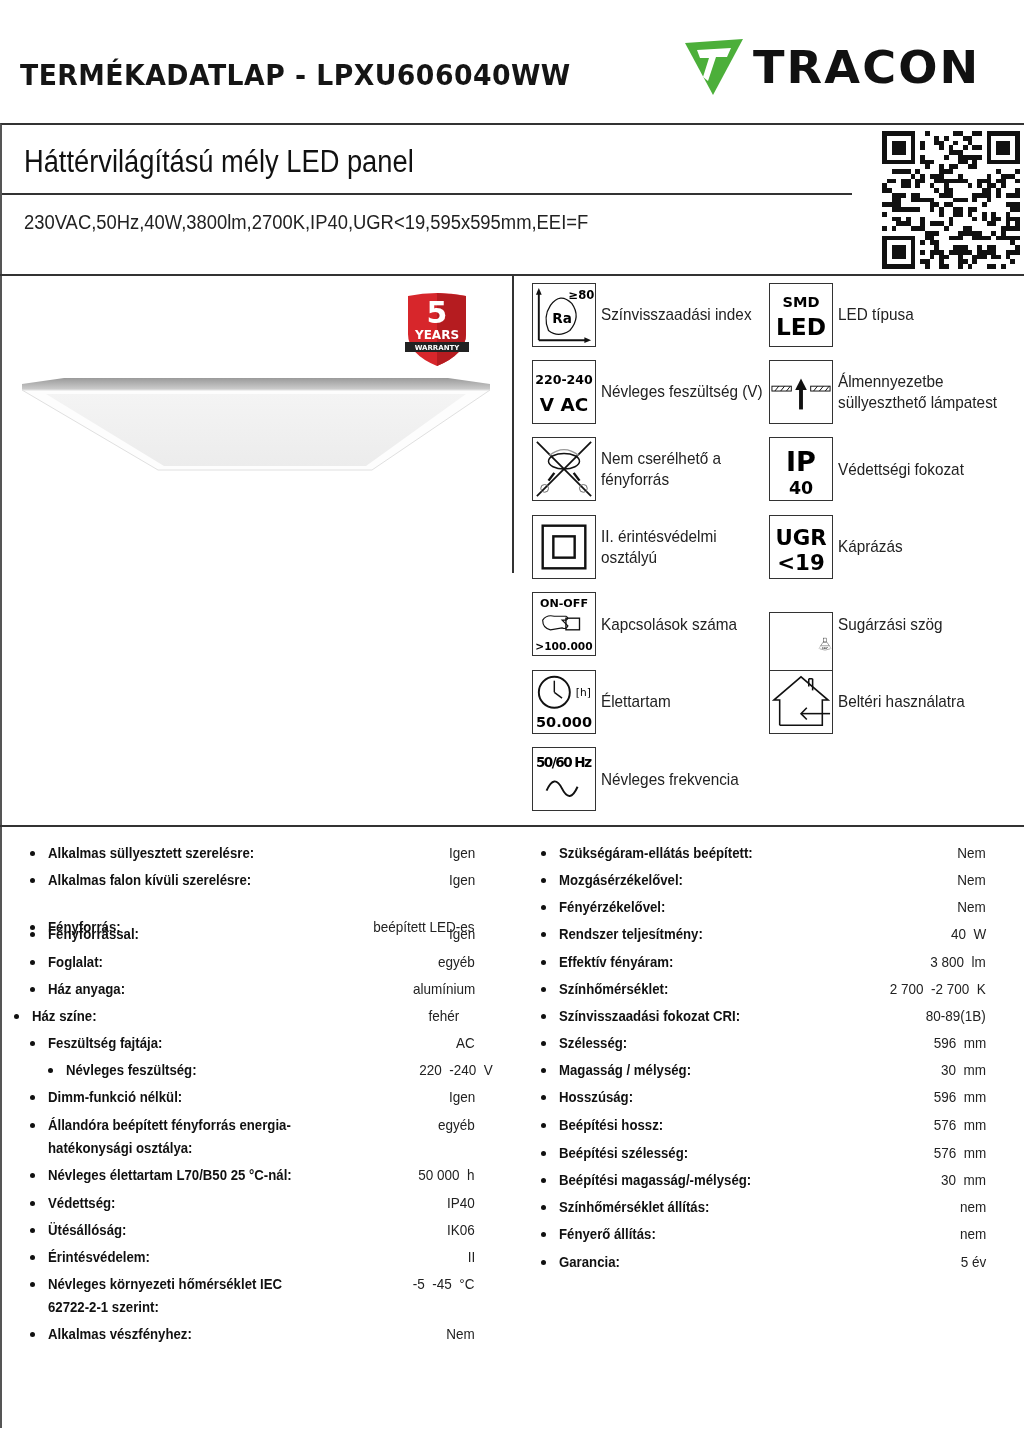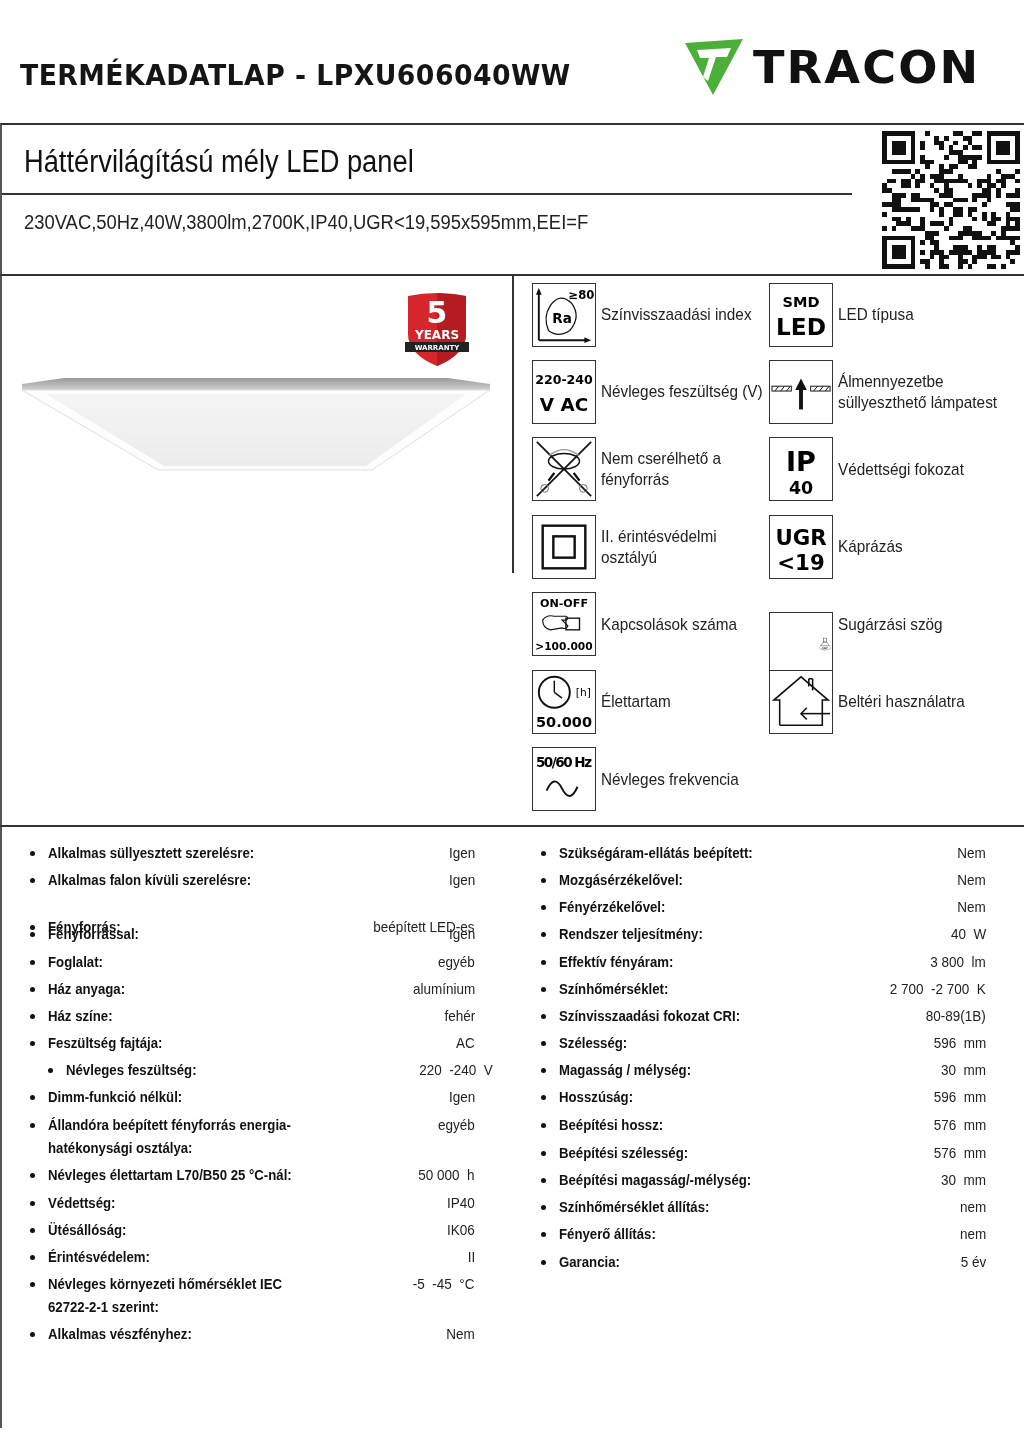--- a/index.html
+++ b/index.html
@@ -581,21 +581,21 @@
       </span>
       <span class="spec-value" style="white-space: pre;">egyéb</span>
     </div>
     <div class="spec-row" style="left: 30px; width: 445px; top: 978px;">
       <span class="spec-bullet"></span>
       <span class="spec-label">
         <span class="l2">Ház anyaga:</span>
       </span>
       <span class="spec-value" style="white-space: pre;">alumínium</span>
     </div>
-    <div class="spec-row" style="left: 30px; width: 445px; top: 1005px;">
+    <div class="spec-row" style="left: 14px; width: 445px; top: 1005px;">
       <span class="spec-bullet"></span>
       <span class="spec-label">
         <span class="l2">Ház színe:</span>
       </span>
       <span class="spec-value" style="white-space: pre;">fehér</span>
     </div>
     <div class="spec-row" style="left: 30px; width: 445px; top: 1032px;">
       <span class="spec-bullet"></span>
       <span class="spec-label">
         <span class="l2">Feszültség fajtája:</span>

